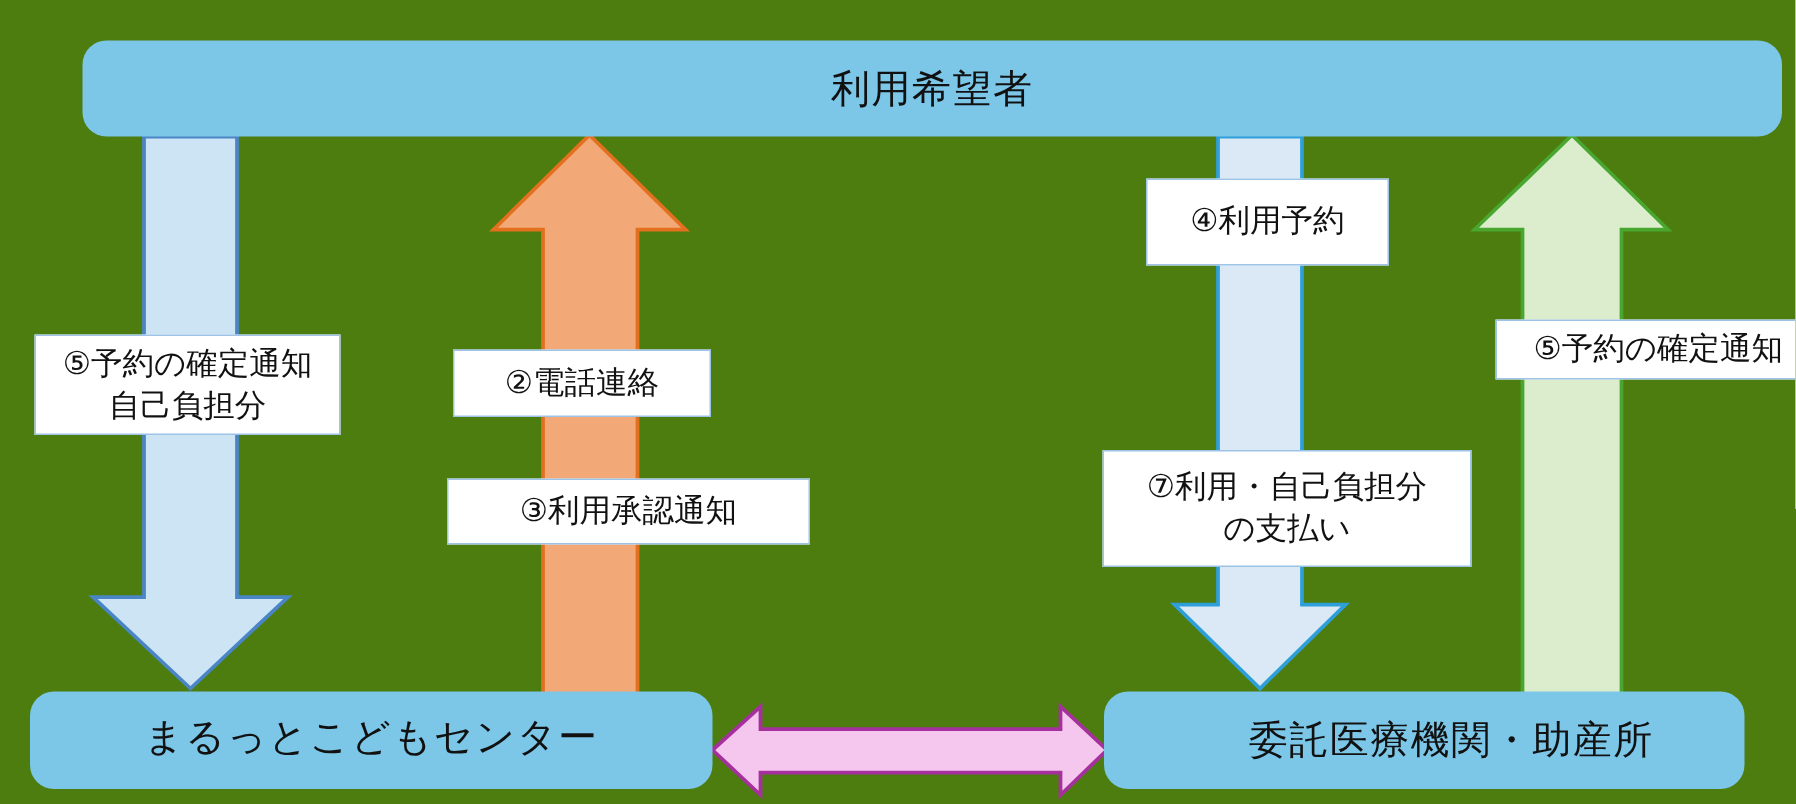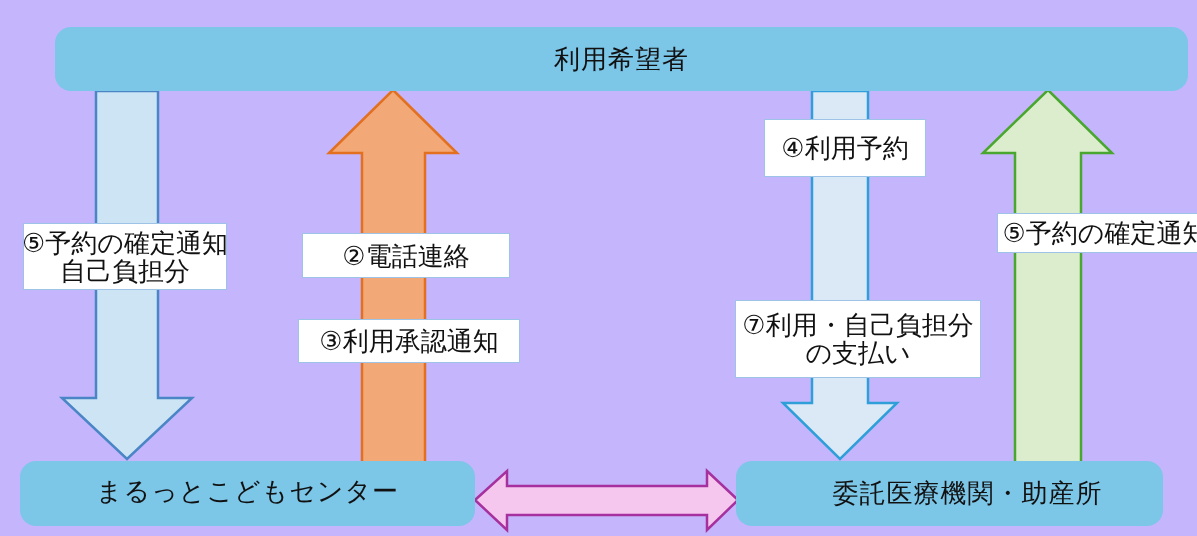--- a/index.html
+++ b/index.html
@@ -5,21 +5,21 @@
   html, body {
     margin: 0;
     padding: 0;
     background: #ffffff;
     font-family: "Liberation Sans", "DejaVu Sans", sans-serif;
   }
   #canvas {
     position: relative;
     width: 1197px;
     height: 536px;
-    background: #c4b5fd;
+    background: #4d7c0f;
     overflow: hidden;
   }
   #diagram-svg {
     position: absolute;
     left: 0;
     top: 0;
   }
   .node-label {
     position: absolute;
     display: flex;
@@ -32,30 +32,30 @@
   }
   .step-box {
     position: absolute;
     background: #ffffff;
     border: 1px solid #9dc3e6;
     display: flex;
     flex-direction: column;
     align-items: center;
     justify-content: center;
     color: #111111;
-    font-size: 26px;
+    font-size: 21px;
     line-height: 28px;
     text-align: center;
     white-space: nowrap;
     box-sizing: border-box;
   }
   
   #step1-box { left: 23px;  top: 223px; width: 204px; height: 67px; }
-  #step2-box { left: 302px; top: 233px; width: 208px; height: 45px; }
-  #step3-box { left: 298px; top: 319px; width: 222px; height: 44px; }
+  #step2-box { left: 302px; top: 233px; width: 172px; height: 45px; }
+  #step3-box { left: 298px; top: 319px; width: 242px; height: 44px; }
   #step4-box { left: 764px; top: 119px; width: 162px; height: 58px; }
   #step5-box { left: 997px; top: 213px; width: 217px; height: 40px; }
   #step7-box { left: 735px; top: 300px; width: 246px; height: 78px; }
   #step6-box { left: 556px; top: 477px; width: 116px; height: 47px; }
   
   #node-top    { left: 55px;  top: 27px;  width: 1133px; height: 64px; }
   #node-left   { left: 20px;  top: 461px; width: 455px;  height: 61px; }
   #node-right  { left: 736px; top: 461px; width: 463px;  height: 65px; }
 </style>
 </head>

